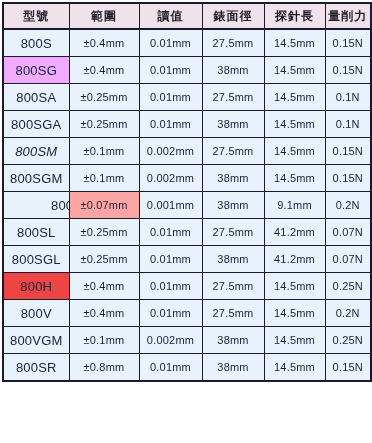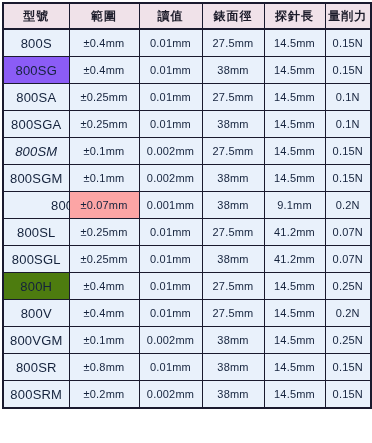--- a/index.html
+++ b/index.html
@@ -90,21 +90,21 @@
     <tbody id="table-body">
         <tr>
           <td class="col-model" style="background: rgb(233, 241, 251); color: rgb(20, 34, 60); border-color: rgb(26, 26, 46);">800S</td>
           <td class="col-range" style="background: rgb(233, 241, 251); color: rgb(20, 34, 60); border-color: rgb(26, 26, 46);">±0.4mm</td>
           <td class="col-reading" style="background: rgb(233, 241, 251); color: rgb(20, 34, 60); border-color: rgb(26, 26, 46);">0.01mm</td>
           <td class="col-dial" style="background: rgb(233, 241, 251); color: rgb(20, 34, 60); border-color: rgb(26, 26, 46);">27.5mm</td>
           <td class="col-probe" style="background: rgb(233, 241, 251); color: rgb(20, 34, 60); border-color: rgb(26, 26, 46);">14.5mm</td>
           <td class="col-force" style="background: rgb(233, 241, 251); color: rgb(20, 34, 60); border-color: rgb(26, 26, 46);">0.15N</td>
         </tr>
         <tr>
-          <td class="col-model" style="background: #8b5cf6; color: rgb(20, 34, 60); border-color: rgb(26, 26, 46);">800SG</td>
+          <td class="col-model" style="background: #f0abfc; color: rgb(20, 34, 60); border-color: rgb(26, 26, 46);">800SG</td>
           <td class="col-range" style="background: rgb(233, 241, 251); color: rgb(20, 34, 60); border-color: rgb(26, 26, 46);">±0.4mm</td>
           <td class="col-reading" style="background: rgb(233, 241, 251); color: rgb(20, 34, 60); border-color: rgb(26, 26, 46);">0.01mm</td>
           <td class="col-dial" style="background: rgb(233, 241, 251); color: rgb(20, 34, 60); border-color: rgb(26, 26, 46);">38mm</td>
           <td class="col-probe" style="background: rgb(233, 241, 251); color: rgb(20, 34, 60); border-color: rgb(26, 26, 46);">14.5mm</td>
           <td class="col-force" style="background: rgb(233, 241, 251); color: rgb(20, 34, 60); border-color: rgb(26, 26, 46);">0.15N</td>
         </tr>
         <tr>
           <td class="col-model" style="background: rgb(233, 241, 251); color: rgb(20, 34, 60); border-color: rgb(26, 26, 46);">800SA</td>
           <td class="col-range" style="background: rgb(233, 241, 251); color: rgb(20, 34, 60); border-color: rgb(26, 26, 46);">±0.25mm</td>
           <td class="col-reading" style="background: rgb(233, 241, 251); color: rgb(20, 34, 60); border-color: rgb(26, 26, 46);">0.01mm</td>
@@ -154,21 +154,21 @@
         </tr>
         <tr>
           <td class="col-model" style="background: rgb(233, 241, 251); color: rgb(20, 34, 60); border-color: rgb(26, 26, 46);">800SGL</td>
           <td class="col-range" style="background: rgb(233, 241, 251); color: rgb(20, 34, 60); border-color: rgb(26, 26, 46);">±0.25mm</td>
           <td class="col-reading" style="background: rgb(233, 241, 251); color: rgb(20, 34, 60); border-color: rgb(26, 26, 46);">0.01mm</td>
           <td class="col-dial" style="background: rgb(233, 241, 251); color: rgb(20, 34, 60); border-color: rgb(26, 26, 46);">38mm</td>
           <td class="col-probe" style="background: rgb(233, 241, 251); color: rgb(20, 34, 60); border-color: rgb(26, 26, 46);">41.2mm</td>
           <td class="col-force" style="background: rgb(233, 241, 251); color: rgb(20, 34, 60); border-color: rgb(26, 26, 46);">0.07N</td>
         </tr>
         <tr>
-          <td class="col-model" style="background: #4d7c0f; color: rgb(20, 34, 60); border-color: rgb(26, 26, 46);">800H</td>
+          <td class="col-model" style="background: #ef4444; color: rgb(20, 34, 60); border-color: rgb(26, 26, 46);">800H</td>
           <td class="col-range" style="background: rgb(233, 241, 251); color: rgb(20, 34, 60); border-color: rgb(26, 26, 46);">±0.4mm</td>
           <td class="col-reading" style="background: rgb(233, 241, 251); color: rgb(20, 34, 60); border-color: rgb(26, 26, 46);">0.01mm</td>
           <td class="col-dial" style="background: rgb(233, 241, 251); color: rgb(20, 34, 60); border-color: rgb(26, 26, 46);">27.5mm</td>
           <td class="col-probe" style="background: rgb(233, 241, 251); color: rgb(20, 34, 60); border-color: rgb(26, 26, 46);">14.5mm</td>
           <td class="col-force" style="background: rgb(233, 241, 251); color: rgb(20, 34, 60); border-color: rgb(26, 26, 46);">0.25N</td>
         </tr>
         <tr>
           <td class="col-model" style="background: rgb(233, 241, 251); color: rgb(20, 34, 60); border-color: rgb(26, 26, 46);">800V</td>
           <td class="col-range" style="background: rgb(233, 241, 251); color: rgb(20, 34, 60); border-color: rgb(26, 26, 46);">±0.4mm</td>
           <td class="col-reading" style="background: rgb(233, 241, 251); color: rgb(20, 34, 60); border-color: rgb(26, 26, 46);">0.01mm</td>
@@ -185,23 +185,15 @@
           <td class="col-force" style="background: rgb(233, 241, 251); color: rgb(20, 34, 60); border-color: rgb(26, 26, 46);">0.25N</td>
         </tr>
         <tr>
           <td class="col-model" style="background: rgb(233, 241, 251); color: rgb(20, 34, 60); border-color: rgb(26, 26, 46);">800SR</td>
           <td class="col-range" style="background: rgb(233, 241, 251); color: rgb(20, 34, 60); border-color: rgb(26, 26, 46); margin-top: 43px;">±0.8mm</td>
           <td class="col-reading" style="background: rgb(233, 241, 251); color: rgb(20, 34, 60); border-color: rgb(26, 26, 46);">0.01mm</td>
           <td class="col-dial" style="background: rgb(233, 241, 251); color: rgb(20, 34, 60); border-color: rgb(26, 26, 46);">38mm</td>
           <td class="col-probe" style="background: rgb(233, 241, 251); color: rgb(20, 34, 60); border-color: rgb(26, 26, 46);">14.5mm</td>
           <td class="col-force" style="background: rgb(233, 241, 251); color: rgb(20, 34, 60); border-color: rgb(26, 26, 46);">0.15N</td>
         </tr>
-        <tr>
-          <td class="col-model" style="background: rgb(233, 241, 251); color: rgb(20, 34, 60); border-color: rgb(26, 26, 46);">800SRM</td>
-          <td class="col-range" style="background: rgb(233, 241, 251); color: rgb(20, 34, 60); border-color: rgb(26, 26, 46);">±0.2mm</td>
-          <td class="col-reading" style="background: rgb(233, 241, 251); color: rgb(20, 34, 60); border-color: rgb(26, 26, 46);">0.002mm</td>
-          <td class="col-dial" style="background: rgb(233, 241, 251); color: rgb(20, 34, 60); border-color: rgb(26, 26, 46);">38mm</td>
-          <td class="col-probe" style="background: rgb(233, 241, 251); color: rgb(20, 34, 60); border-color: rgb(26, 26, 46);">14.5mm</td>
-          <td class="col-force" style="background: rgb(233, 241, 251); color: rgb(20, 34, 60); border-color: rgb(26, 26, 46);">0.15N</td>
-        </tr>
       </tbody>
   </table>
 </div>
 
 </body></html>

